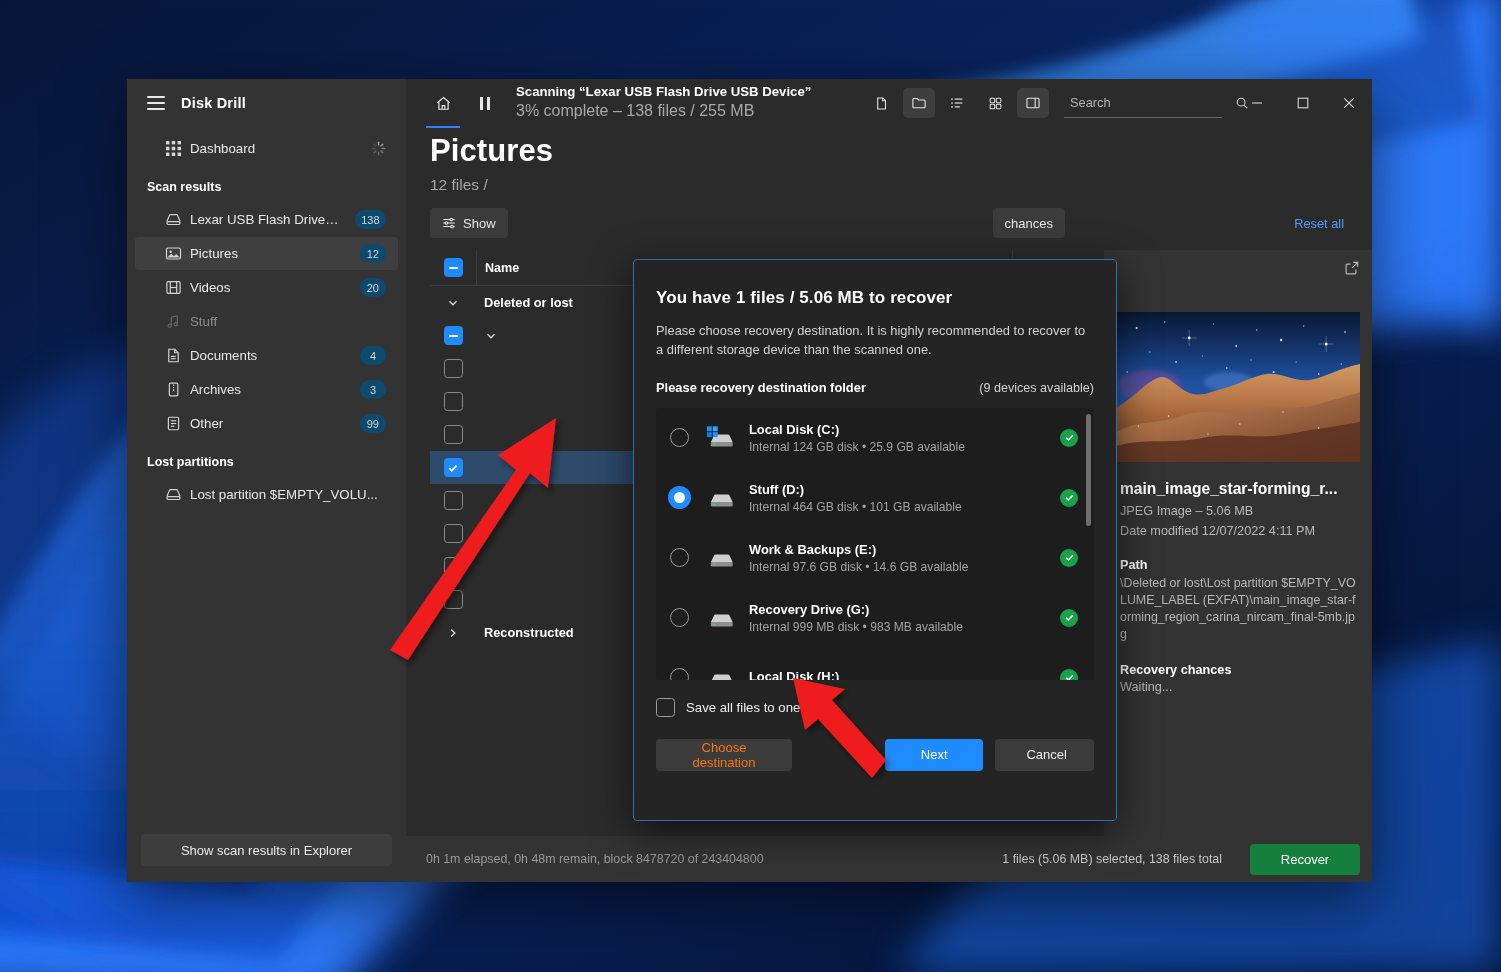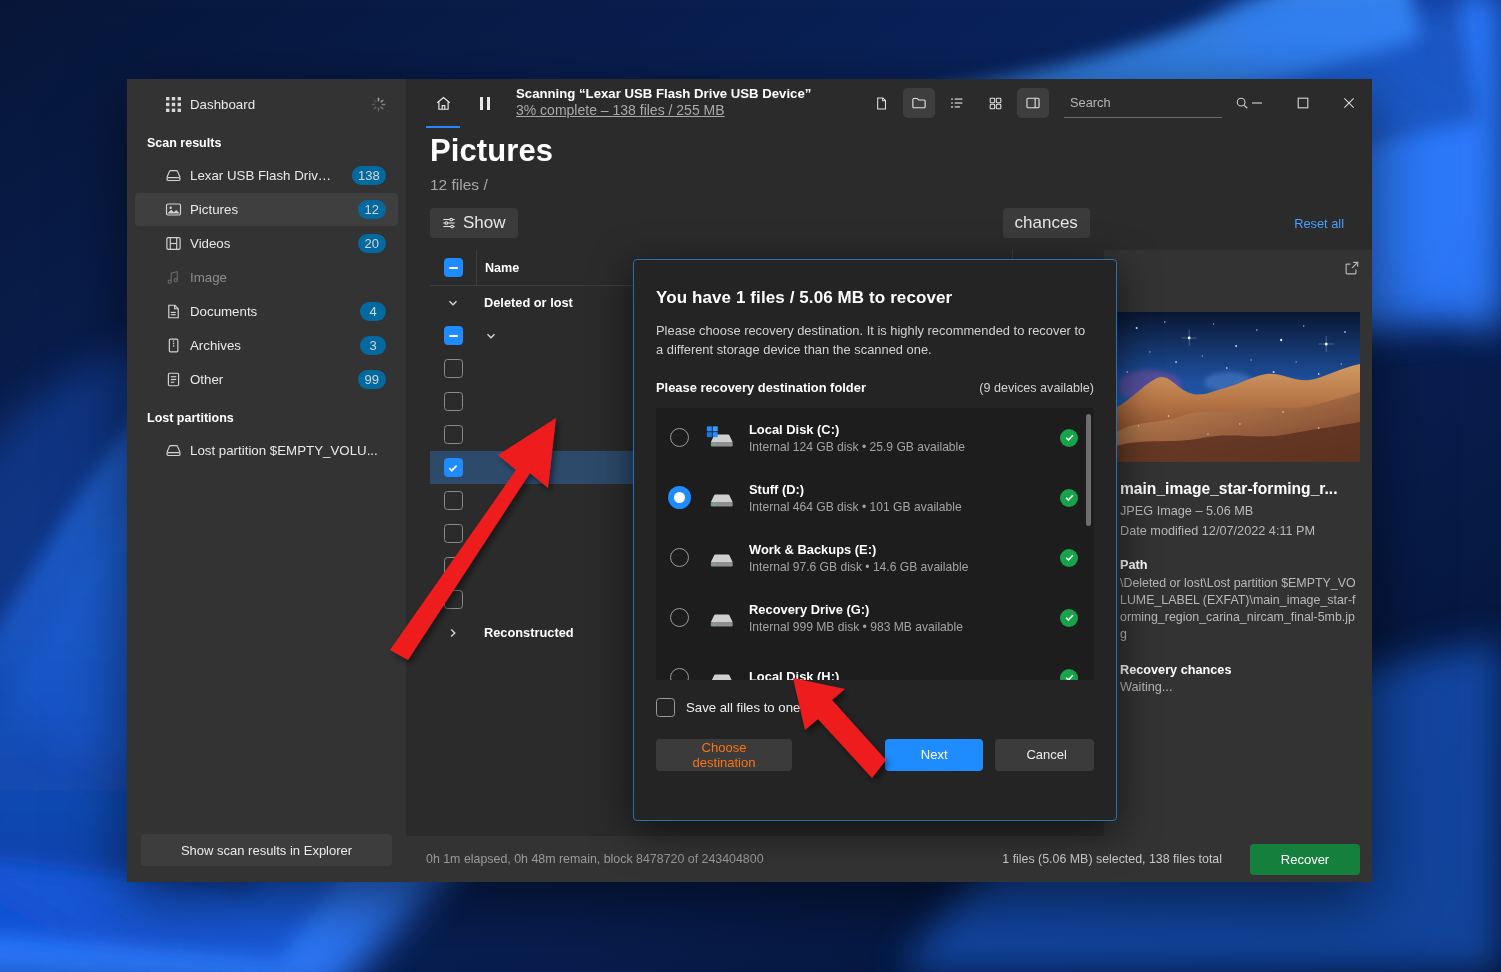--- a/index.html
+++ b/index.html
@@ -50,22 +50,22 @@
     margin: 1px 8px; padding-left:30px; border-radius:4px;
     cursor:pointer; gap:8px; position:relative;
   }
   .sb-item.active { background:#3f3f3f; }
   .sb-item .sb-ico { width:17px; height:17px; flex:0 0 17px; display:flex; align-items:center; justify-content:center; opacity:.93; }
   .sb-item .sb-ico svg { display:block; }
   .sb-label { flex:1 1 auto; font-size:13.3px; color:#e9e9e9; white-space:nowrap; overflow:hidden; text-overflow:ellipsis; padding-right:6px;}
   .sb-item.muted .sb-label { color:#8d8d8d; }
   .sb-item.muted .sb-ico { opacity:.5; }
   .sb-badge {
-    min-width:26px; height:19px; border-radius:10px; background:#0369a1;
-    font-size:13px; color:#d6d6d6; display:flex; align-items:center; justify-content:center;
+    min-width:26px; height:19px; border-radius:10px; background:#0c4a6e;
+    font-size:11px; color:#d6d6d6; display:flex; align-items:center; justify-content:center;
     padding: 0 7px; margin-right:12px;
   }
   .spinner { margin-right:12px; width:15px; height:15px; opacity:.75;}
   .spinner svg { display:block; animation: spin 1.1s steps(8) infinite; }
   @keyframes spin { to { transform: rotate(360deg);} }
 
   .sb-footer { padding: 0 14px 16px; }
   #show-in-explorer {
     width:100%; height:32px; border-radius:4px; border:none;
     background:#3d3d3d; color:#eaeaea; font-size:13px; cursor:pointer;
@@ -86,21 +86,21 @@
     border-radius:4px; cursor:pointer; position:relative;
   }
   .tb-home::after {
     content:""; position:absolute; left:0px; bottom:-9px; width:34px; height:2.5px; background:#2884ff;
   }
   .tb-pause { width:30px; height:30px; display:flex; align-items:center; justify-content:center; cursor:pointer; border-radius:4px;}
   .tb-pause i { display:block; width:3.4px; height:13px; background:#e8e8e8; margin:0 1.6px;}
   .tb-pausewrap { display:flex; }
   .scan-text { margin-left:6px; line-height:1.28; }
   .scan-title { font-size:13.2px; font-weight:700; color:#ffffff; white-space:nowrap;}
-  .scan-sub { font-size:14px; color:#a9a9a9; white-space:nowrap;text-decoration:underline;}
+  .scan-sub { font-size:16px; color:#a9a9a9; white-space:nowrap;}
 
   .tb-right { margin-left:auto; display:flex; align-items:center; gap:0px; padding-right:0; }
   .tb-btn {
     width:32px; height:30px; border-radius:5px; display:flex; align-items:center; justify-content:center;
     cursor:pointer; margin:0 3px;
   }
   .tb-btn.sel { background:#3e3e3e; }
   #search-box {
     width:158px; height:30px; margin-left:12px; position:relative;
     border-bottom:1px solid #6a6a6a; display:flex; align-items:center;
@@ -115,21 +115,21 @@
 
   
   #page-head { padding: 6px 0 0 24px; }
   #page-title { font-size:31px; font-weight:700; color:#ffffff; letter-spacing:.1px; }
   #page-sub { font-size:15.5px; color:#a7a7a7; margin-top:7px;}
 
   
   #filterbar { display:flex; align-items:center; padding:14px 24px 0 24px; gap:10px; position:relative;}
   .chip {
     height:30px; border-radius:4px; background:#3b3b3b; display:flex; align-items:center;
-    gap:7px; padding:0 12px; font-size:17px; color:#e6e6e6; cursor:pointer; white-space:nowrap;
+    gap:7px; padding:0 12px; font-size:13px; color:#e6e6e6; cursor:pointer; white-space:nowrap;
   }
   #reset-all { margin-left:auto; color:#4a9eff; font-size:12.8px; cursor:pointer; padding-right:4px;}
 
   
   #content-row { flex:1 1 auto; display:flex; min-height:0; }
   #table-wrap { flex:1 1 auto; display:flex; flex-direction:column; min-width:0; padding-left:24px; padding-top:12px;}
   #thead {
     display:flex; align-items:center; height:36px;
     border-bottom:1px solid #3d3d3d; font-size:12.6px; font-weight:700; color:#ffffff;
   }
@@ -279,20 +279,28 @@
     </g>
     <g filter="url(#blurB)" opacity=".35">
       <ellipse cx="250" cy="560" rx="300" ry="230" fill="#1b5fe0"></ellipse>
     </g>
   </svg>
 </div>
 
 <div id="app-window">
 
   <aside id="sidebar">
+    <div class="sb-header">
+      <div class="hamburger">
+          <i></i>
+          <i></i>
+          <i></i>
+        </div>
+      <div class="app-title">Disk Drill</div>
+    </div>
 
     <div class="sb-scroll">
 
       <div class="sb-item">
         <span class="sb-ico">
           <svg width="15" height="15" viewBox="0 0 15 15" fill="#e4e4e4">
             <rect x="0" y="0" width="3.4" height="3.4"></rect>
               <rect x="5.8" y="0" width="3.4" height="3.4"></rect>
               <rect x="11.6" y="0" width="3.4" height="3.4"></rect>
             <rect x="0" y="5.8" width="3.4" height="3.4"></rect>
@@ -359,21 +367,21 @@
       </div>
 
       <div class="sb-item muted">
         <span class="sb-ico">
           <svg width="17" height="17" viewBox="0 0 18 18" fill="none" stroke="#9a9a9a" stroke-width="1.25">
             <path d="M6.6 13.2 V4.4 L13 2.9 V11.6"></path>
             <circle cx="5" cy="13.4" r="1.7"></circle>
             <circle cx="11.4" cy="11.8" r="1.7"></circle>
           </svg>
         </span>
-        <span class="sb-label">Image</span>
+        <span class="sb-label">Stuff</span>
       </div>
 
       <div class="sb-item">
         <span class="sb-ico">
           <svg width="17" height="17" viewBox="0 0 18 18" fill="none" stroke="#e0e0e0" stroke-width="1.25">
             <path d="M4 2.4 H10.4 L14 6 V15.6 H4 Z"></path>
             <path d="M10.2 2.4 V6.1 H13.9"></path>
             <line x1="6.2" y1="10" x2="11.4" y2="10"></line>
             <line x1="6.2" y1="12.4" x2="11.4" y2="12.4"></line>
           </svg>

